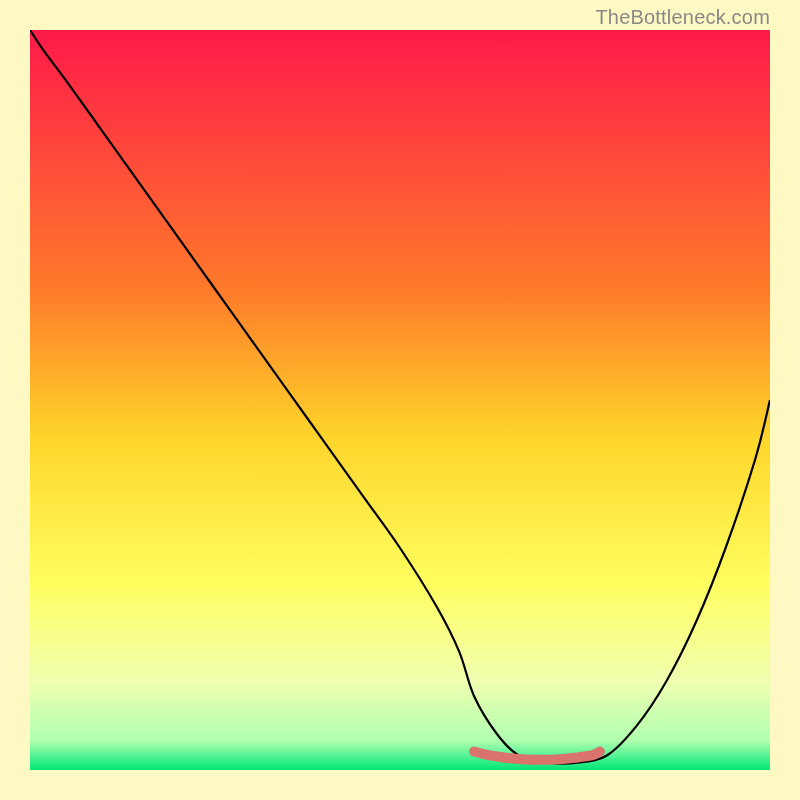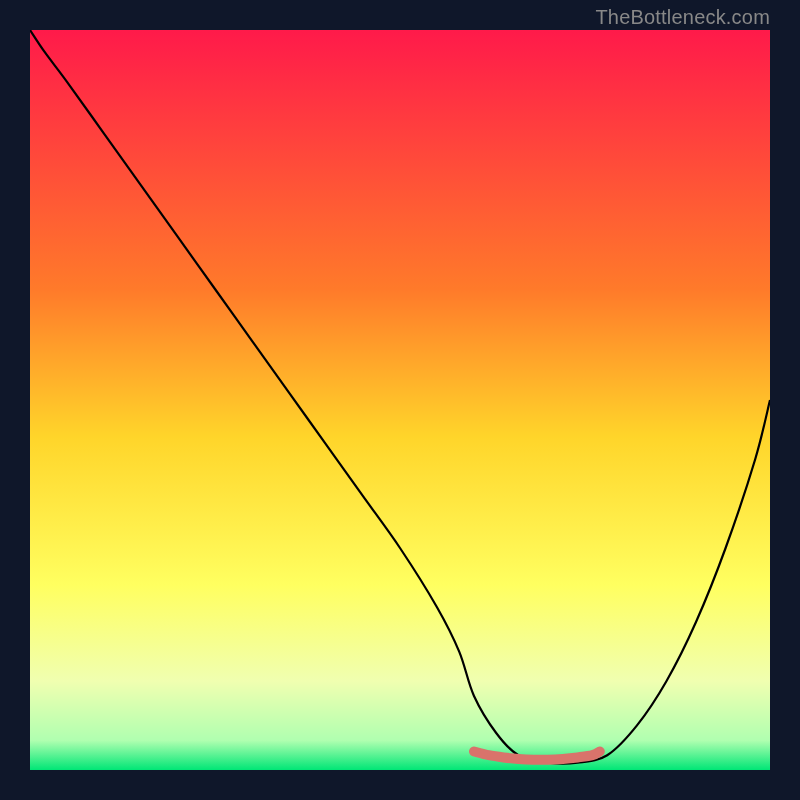--- a/index.html
+++ b/index.html
@@ -1,17 +1,17 @@
 <!DOCTYPE html>
 <html><head>
   <meta charset="utf-8">
   <style>
     * { margin: 0; padding: 0; box-sizing: border-box; }
     body { width: 800px; height: 800px; overflow: hidden; font-family: Arial, sans-serif; }
-    .container { width: 800px; height: 800px; background: #0f172a; position: relative; }
+    .container { width: 800px; height: 800px; background: #fef9c3; position: relative; }
     .plot-area { position: absolute; left: 30px; top: 30px; width: 740px; height: 740px; }
     .watermark { position: absolute; top: 6px; right: 30px; color: #888; font-size: 20px; font-weight: 500; letter-spacing: 0.2px; z-index: 10; }
     svg { display: block; }
   </style>
 </head>
 <body>
 
 <div class="container">
   <div class="watermark">TheBottleneck.com</div>
   <div class="plot-area">

